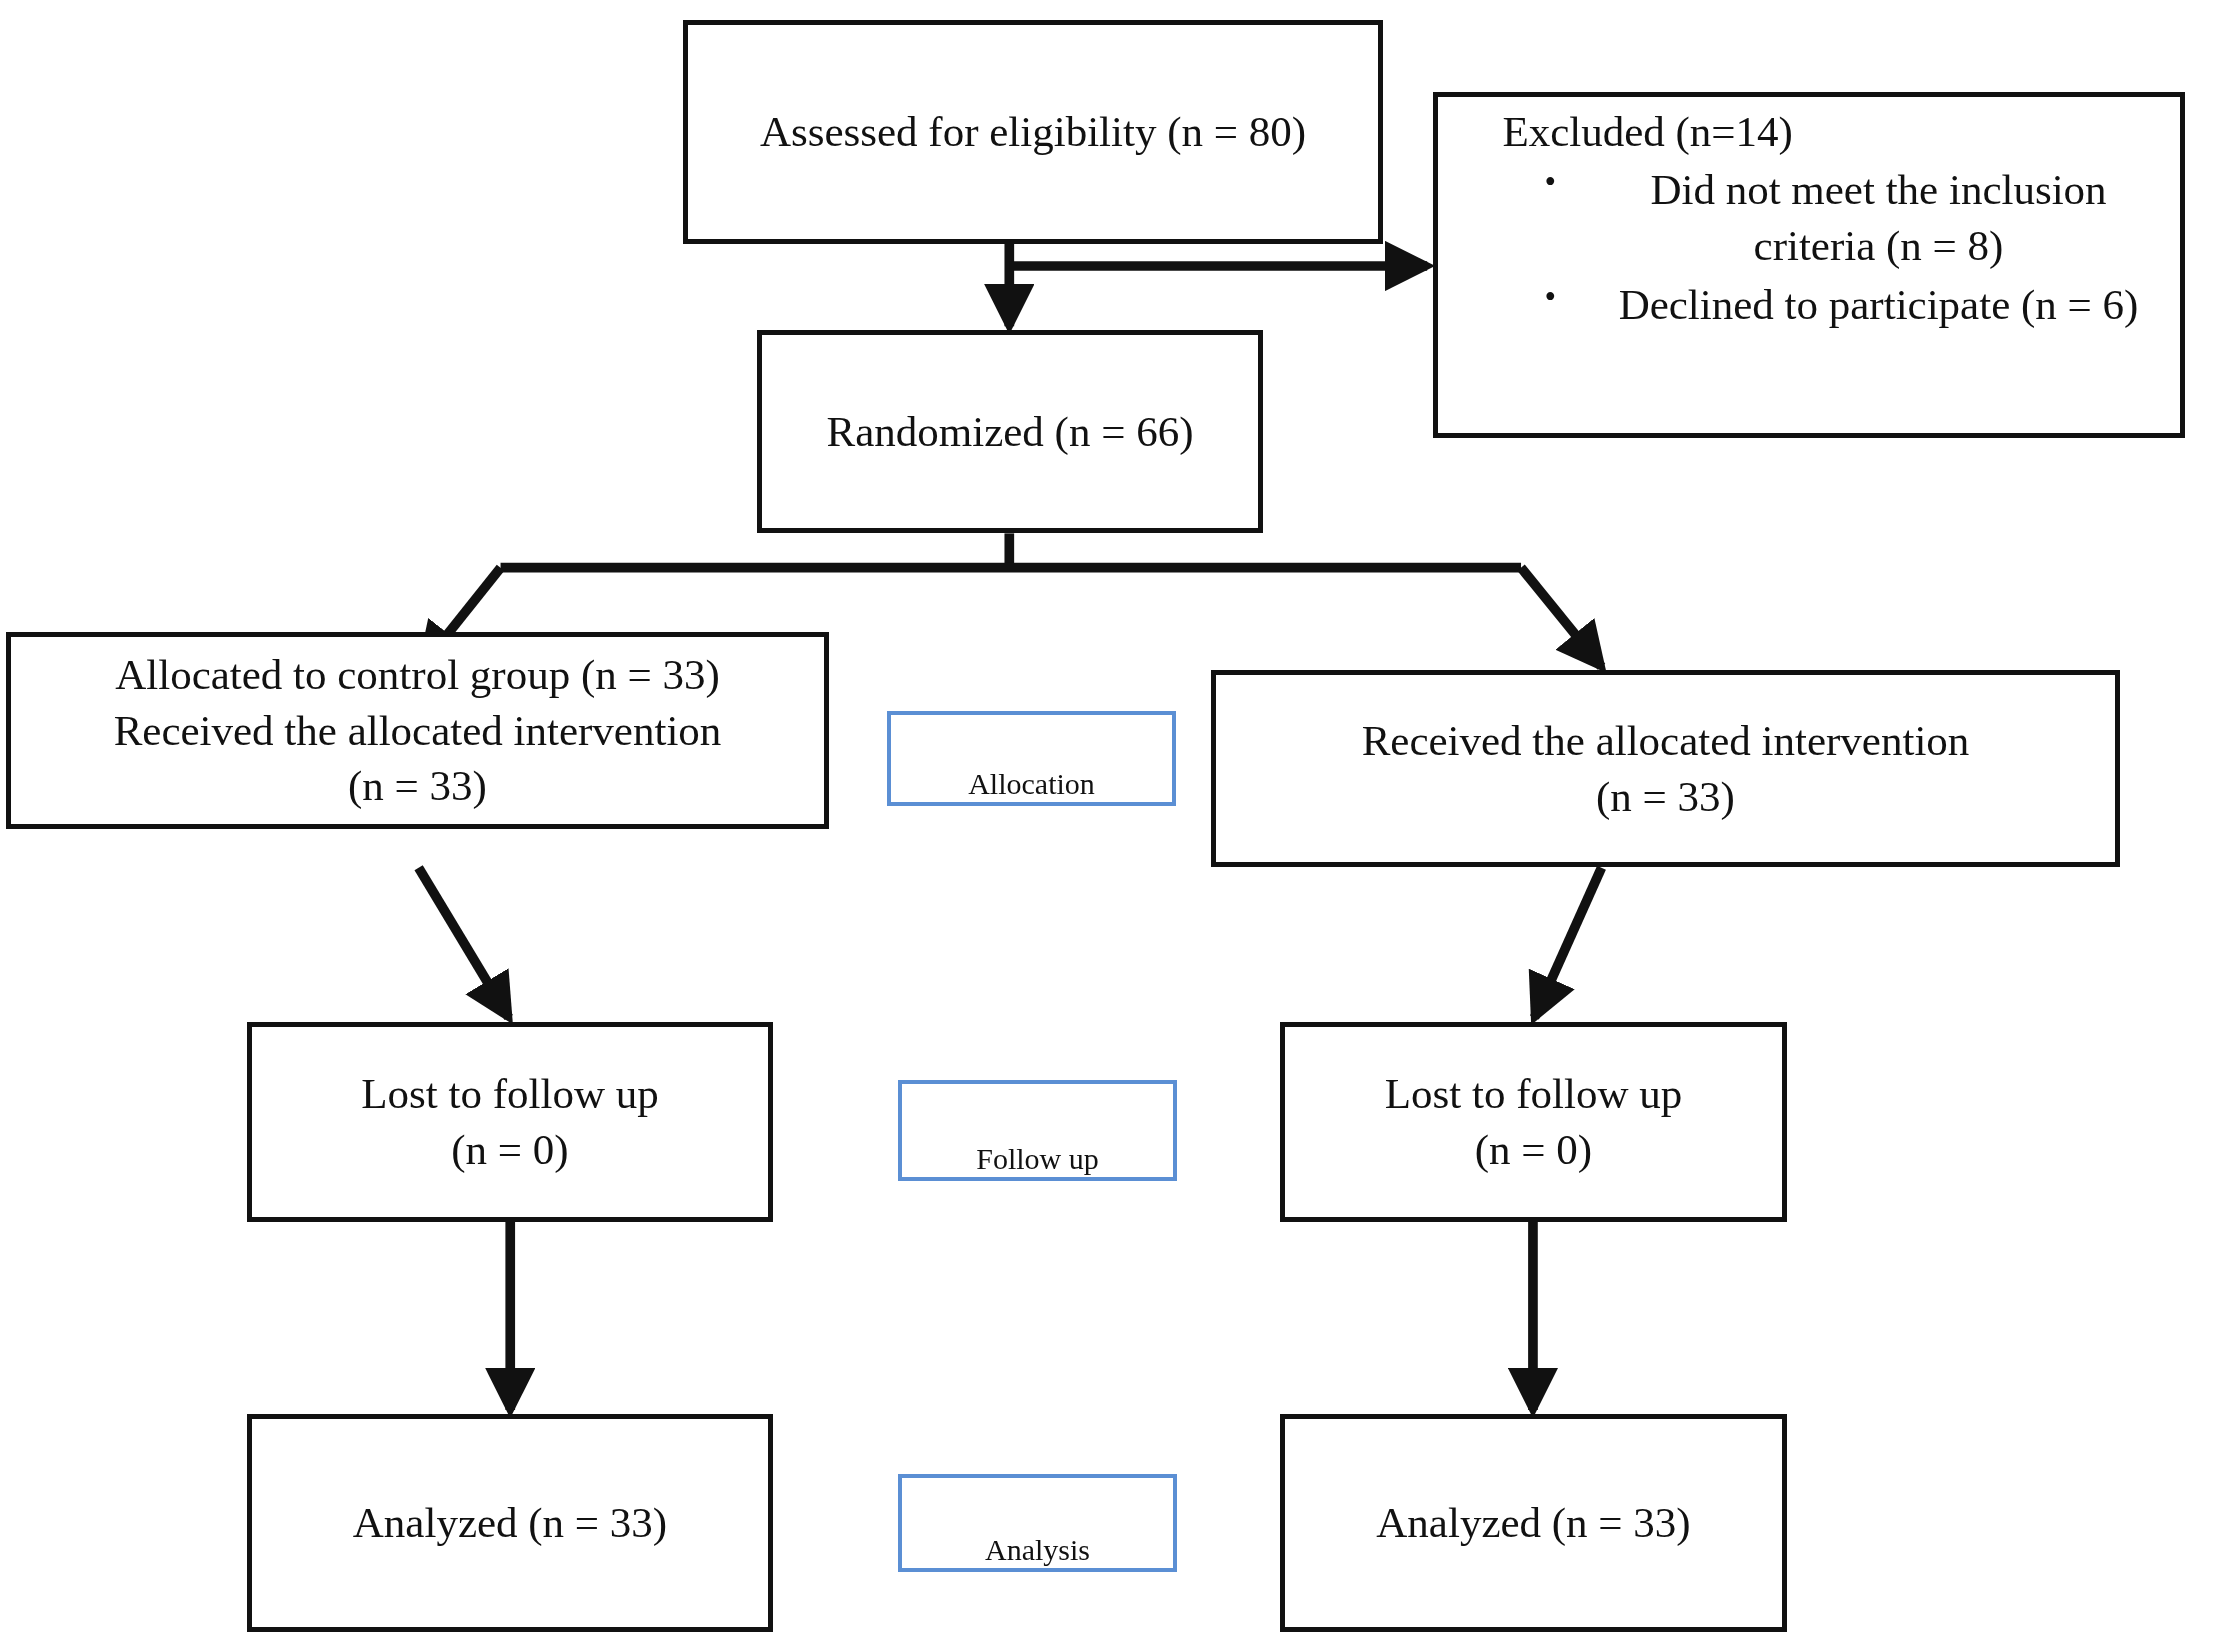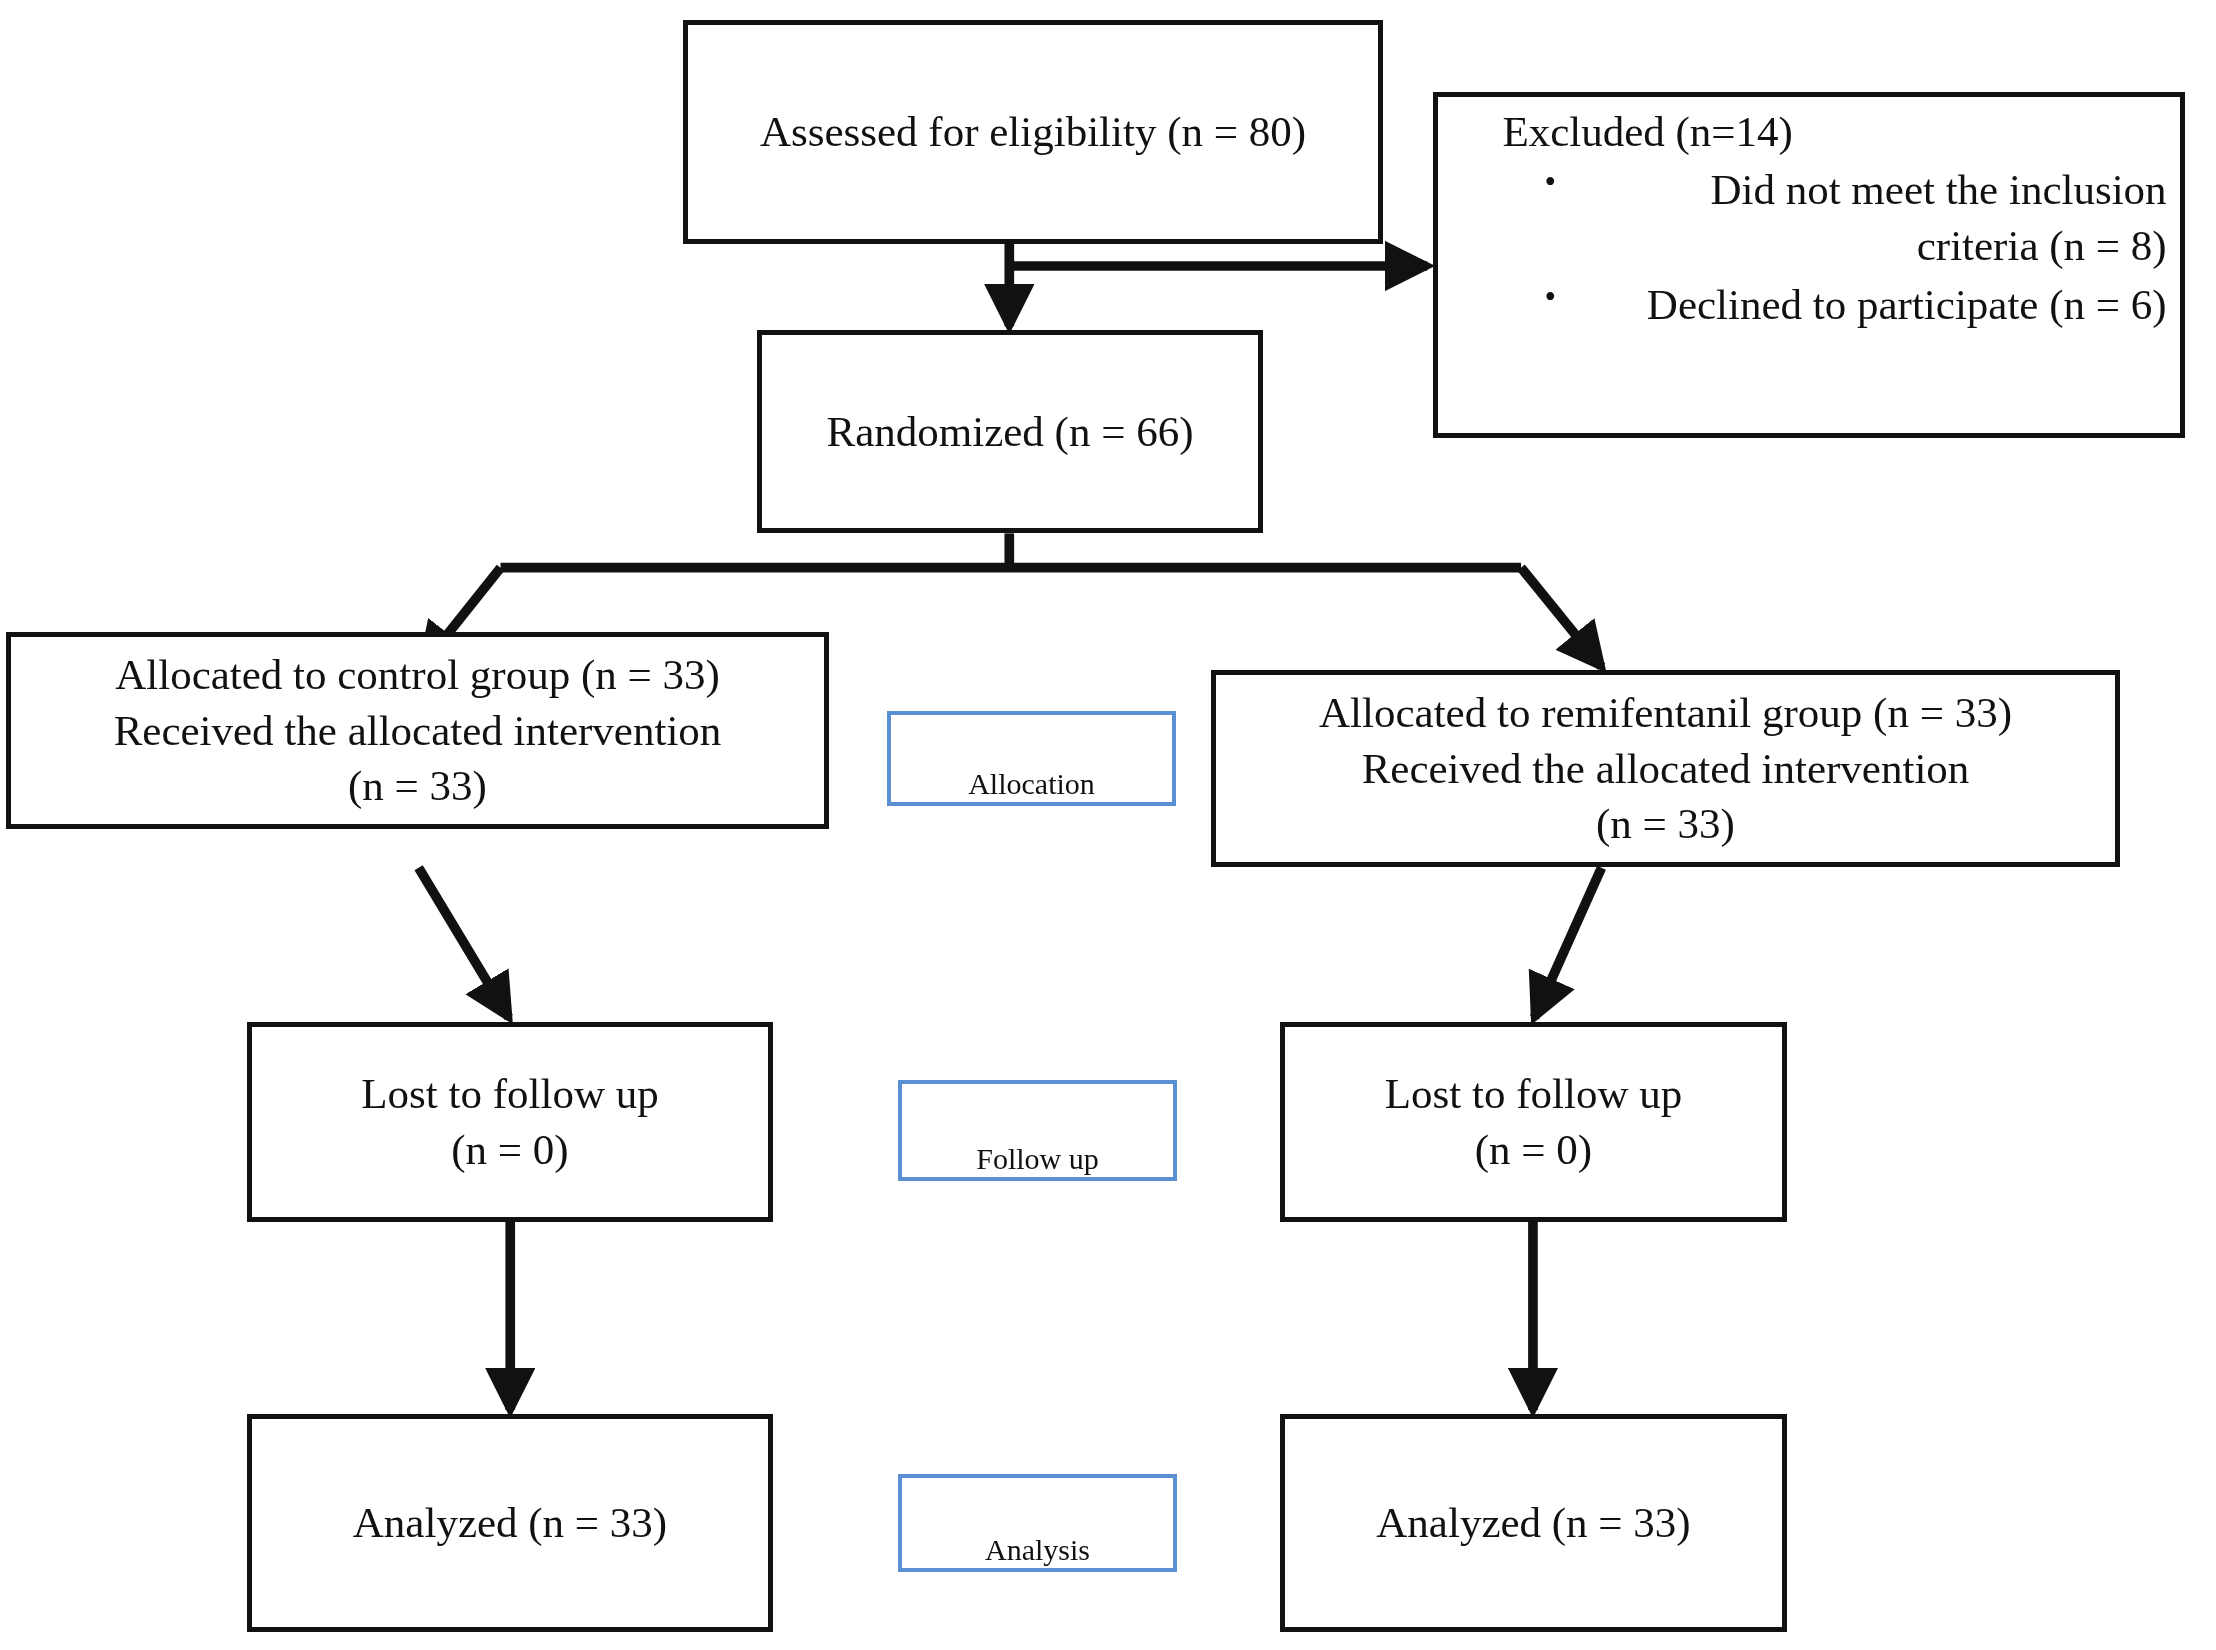--- a/index.html
+++ b/index.html
@@ -49,21 +49,21 @@
     margin-left: 48px;
   }
   .excluded-title { display: block; margin-bottom: 1.5px; }
   ul.bullets {
     margin: 0;
     padding: 0 0 0 88px;
     list-style: none;
   }
   ul.bullets li {
     position: relative;
-    text-align: right;
+    text-align: center;
     margin: 0 0 3px 0;
   }
   ul.bullets li::before {
     content: "\2022";
     position: absolute;
     left: -46px;
     top: -1.5px;
     font-size: 33px;
     line-height: 1.35;
   }
@@ -132,21 +132,20 @@
       <div>(n = 33)</div>
     </div>
   </div>
 
   <div class="stage-label" style="left:887px; top:711px; width:289px; height:95px;">
     <span>Allocation</span>
   </div>
 
   <div class="box" style="left:1211px; top:670px; width:909px; height:197px;">
     <div class="inner">
-      <div>Allocated to remifentanil group (n = 33)</div>
       <div>Received the allocated intervention</div>
       <div>(n = 33)</div>
     </div>
   </div>
 
   <div class="box" style="left:247px; top:1022px; width:526px; height:200px;">
     <div class="inner">
       <div>Lost to follow up</div>
       <div>(n = 0)</div>
     </div>

